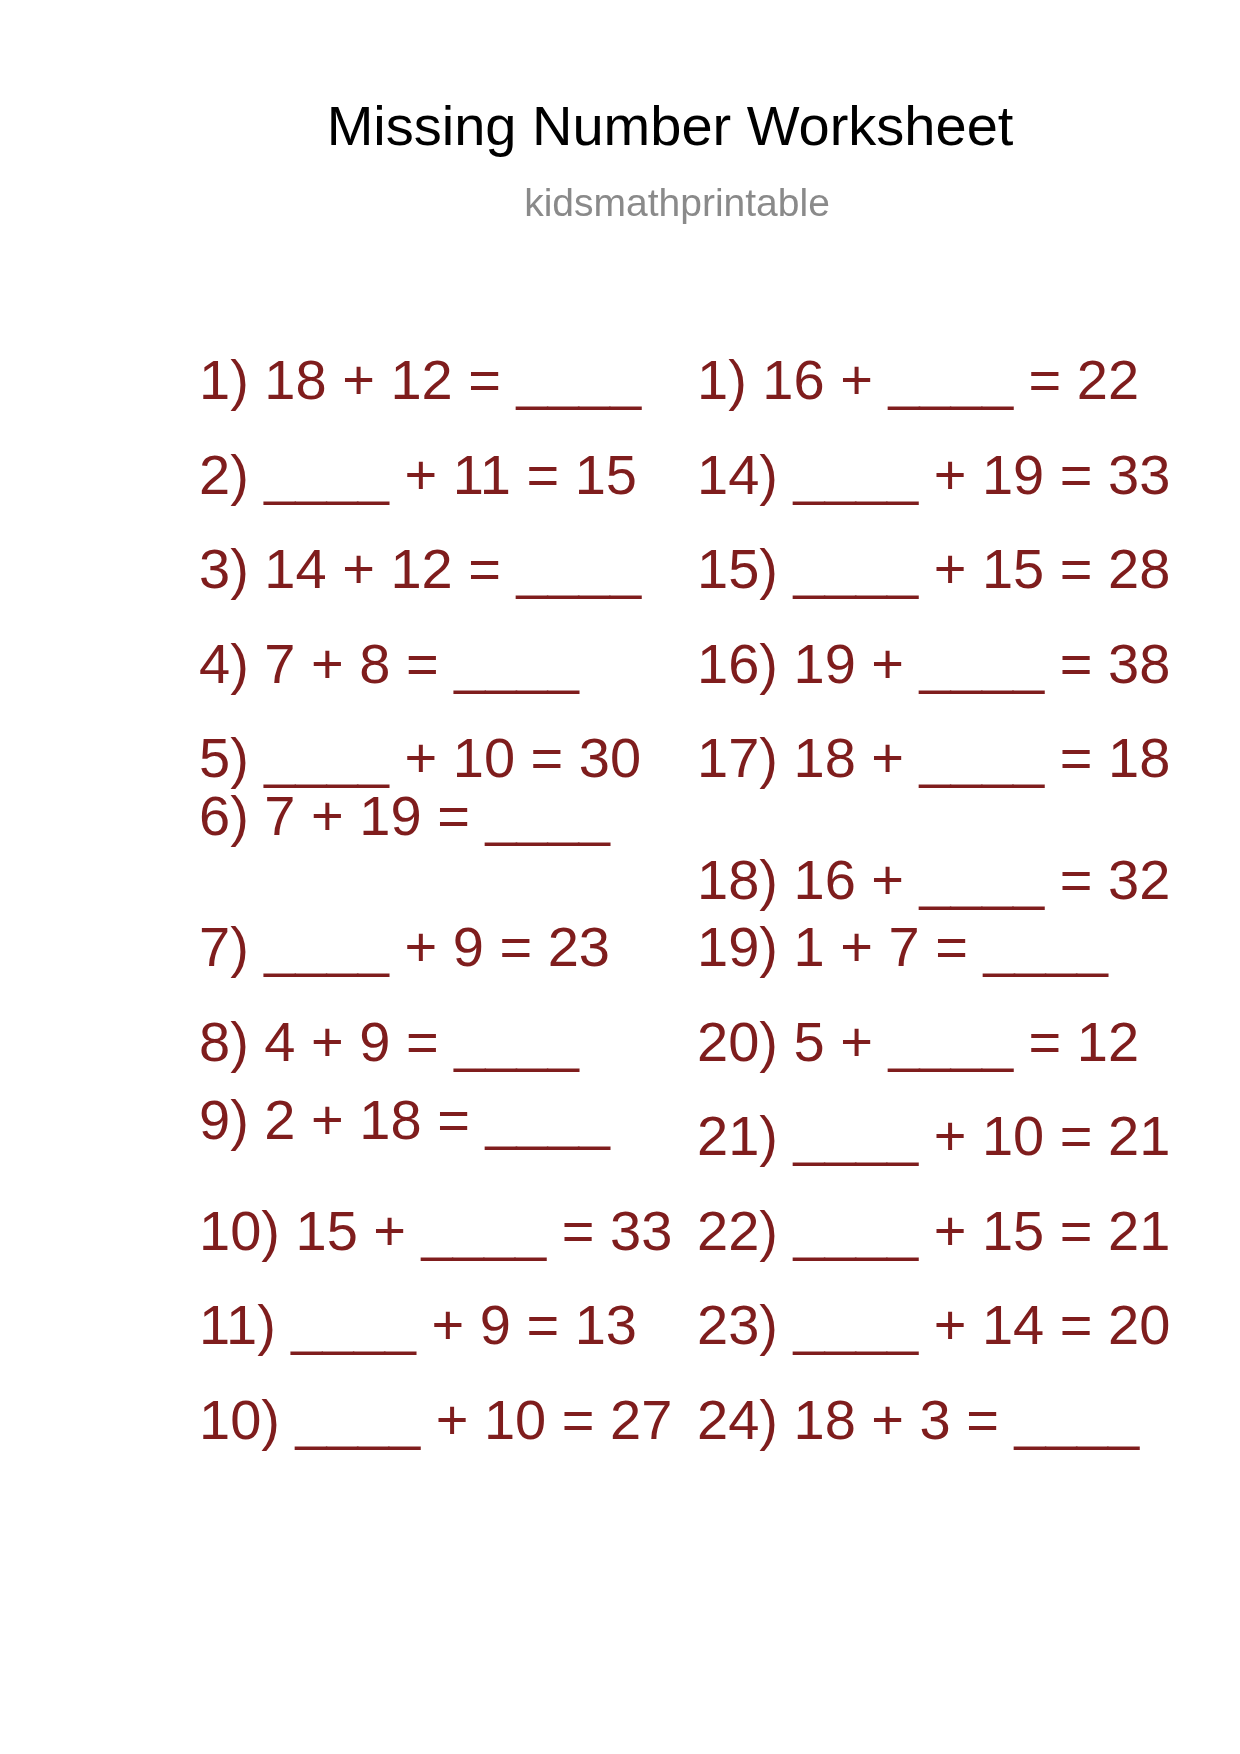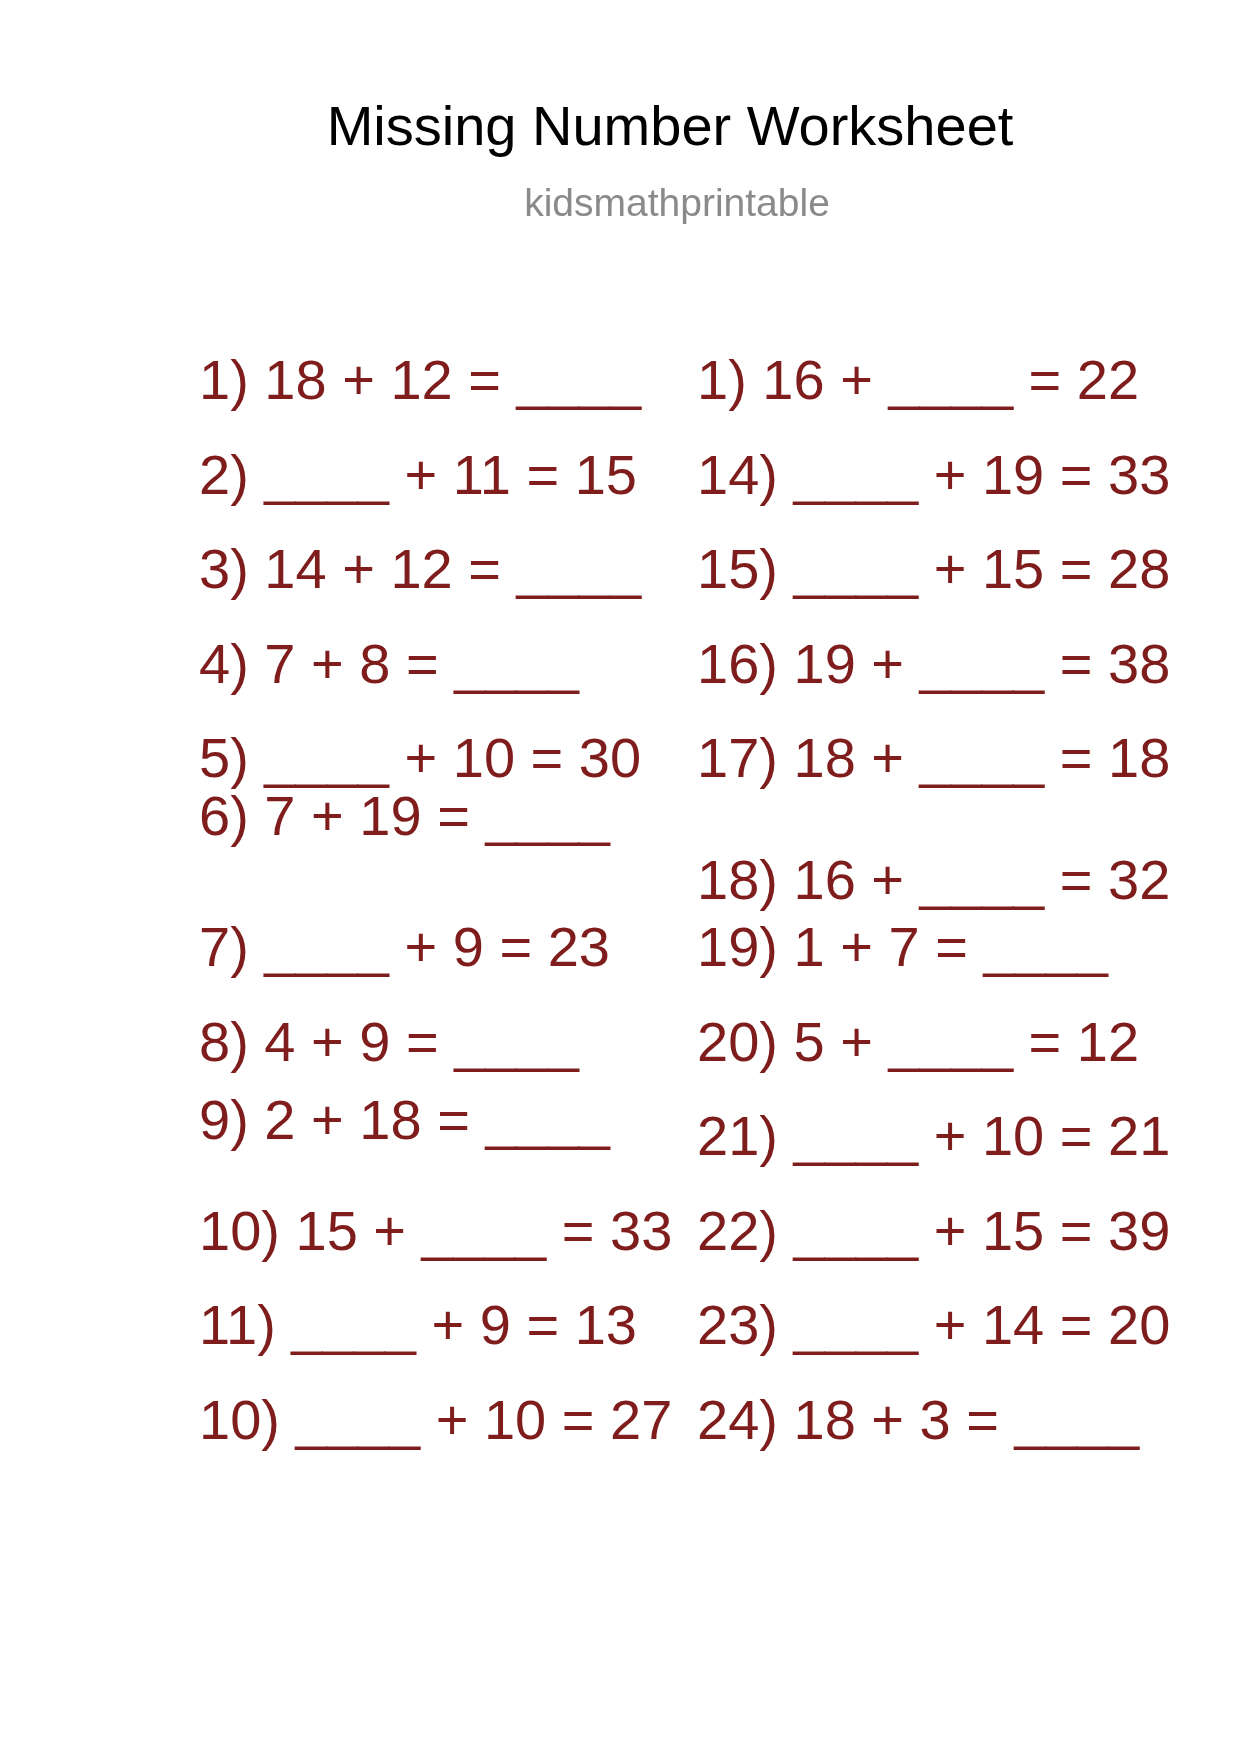--- a/index.html
+++ b/index.html
@@ -75,17 +75,17 @@
   <div class="problem-column col-right">
     <div class="problem" style="top:352px"><span>1)</span> <span>16 + ____ = 22</span></div>
     <div class="problem" style="top:447px"><span>14)</span> <span>____ + 19 = 33</span></div>
     <div class="problem" style="top:541px"><span>15)</span> <span>____ + 15 = 28</span></div>
     <div class="problem" style="top:636px"><span>16)</span> <span>19 + ____ = 38</span></div>
     <div class="problem" style="top:730px"><span>17)</span> <span>18 + ____ = 18</span></div>
     <div class="problem" style="top:852px"><span>18)</span> <span>16 + ____ = 32</span></div>
     <div class="problem" style="top:919px"><span>19)</span> <span>1 + 7 = ____</span></div>
     <div class="problem" style="top:1014px"><span>20)</span> <span>5 + ____ = 12</span></div>
     <div class="problem" style="top:1108px"><span>21)</span> <span>____ + 10 = 21</span></div>
-    <div class="problem" style="top:1203px"><span>22)</span> <span>____ + 15 = 39</span></div>
+    <div class="problem" style="top:1203px"><span>22)</span> <span>____ + 15 = 21</span></div>
     <div class="problem" style="top:1297px"><span>23)</span> <span>____ + 14 = 20</span></div>
     <div class="problem" style="top:1392px"><span>24)</span> <span>18 + 3 = ____</span></div>
   </div>
 </div>
 
 </body></html>

